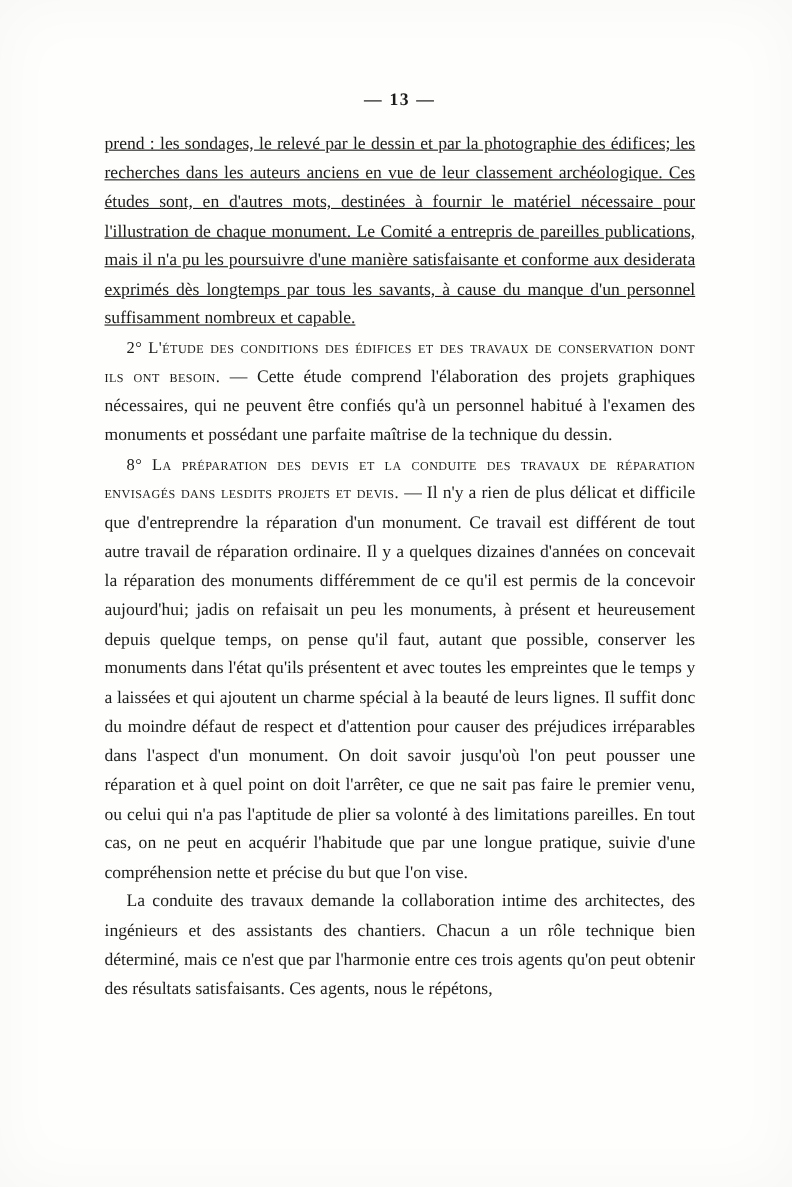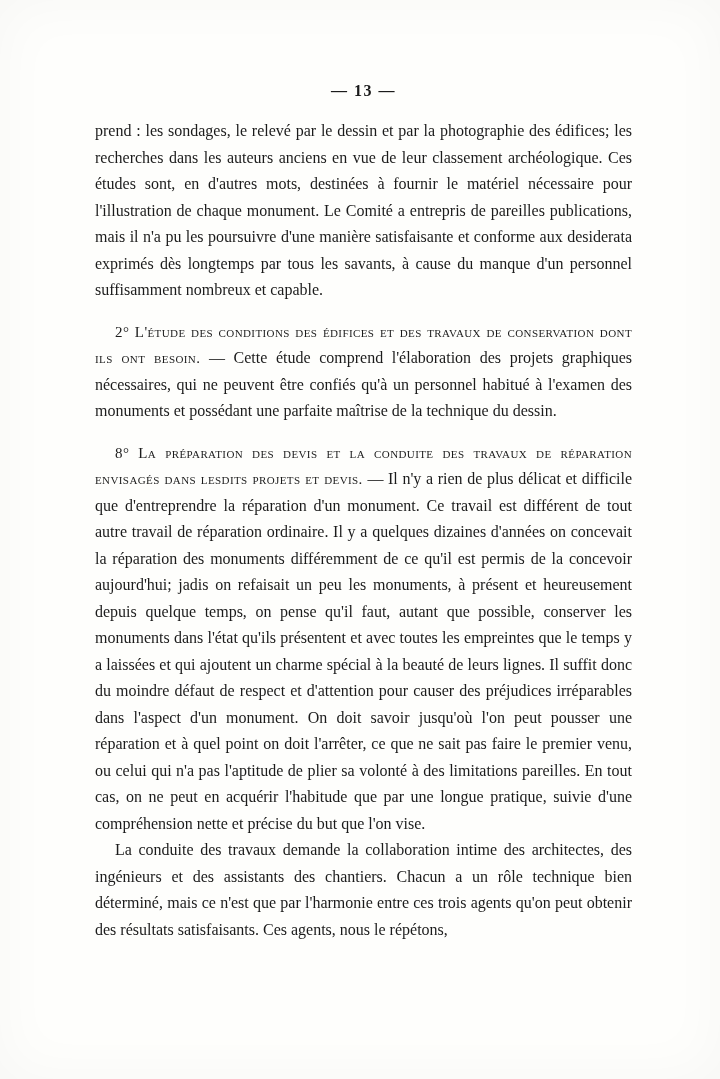--- a/index.html
+++ b/index.html
@@ -41,23 +41,23 @@
     text-align: justify;
     text-justify: inter-word;
   }
   p.para {
     margin: 0;
     padding: 0;
     text-indent: 20px;
   }
   p.para.no-indent {
     text-indent: 0;
+    text-decoration: underline;
   }
   p.para.section {
-    margin-top: 15px;
   }
   .smallcaps {
     font-variant: small-caps;
     font-size: 15px;
     letter-spacing: 0.4px;
   }
 </style>
 </head>
 <body>
 

